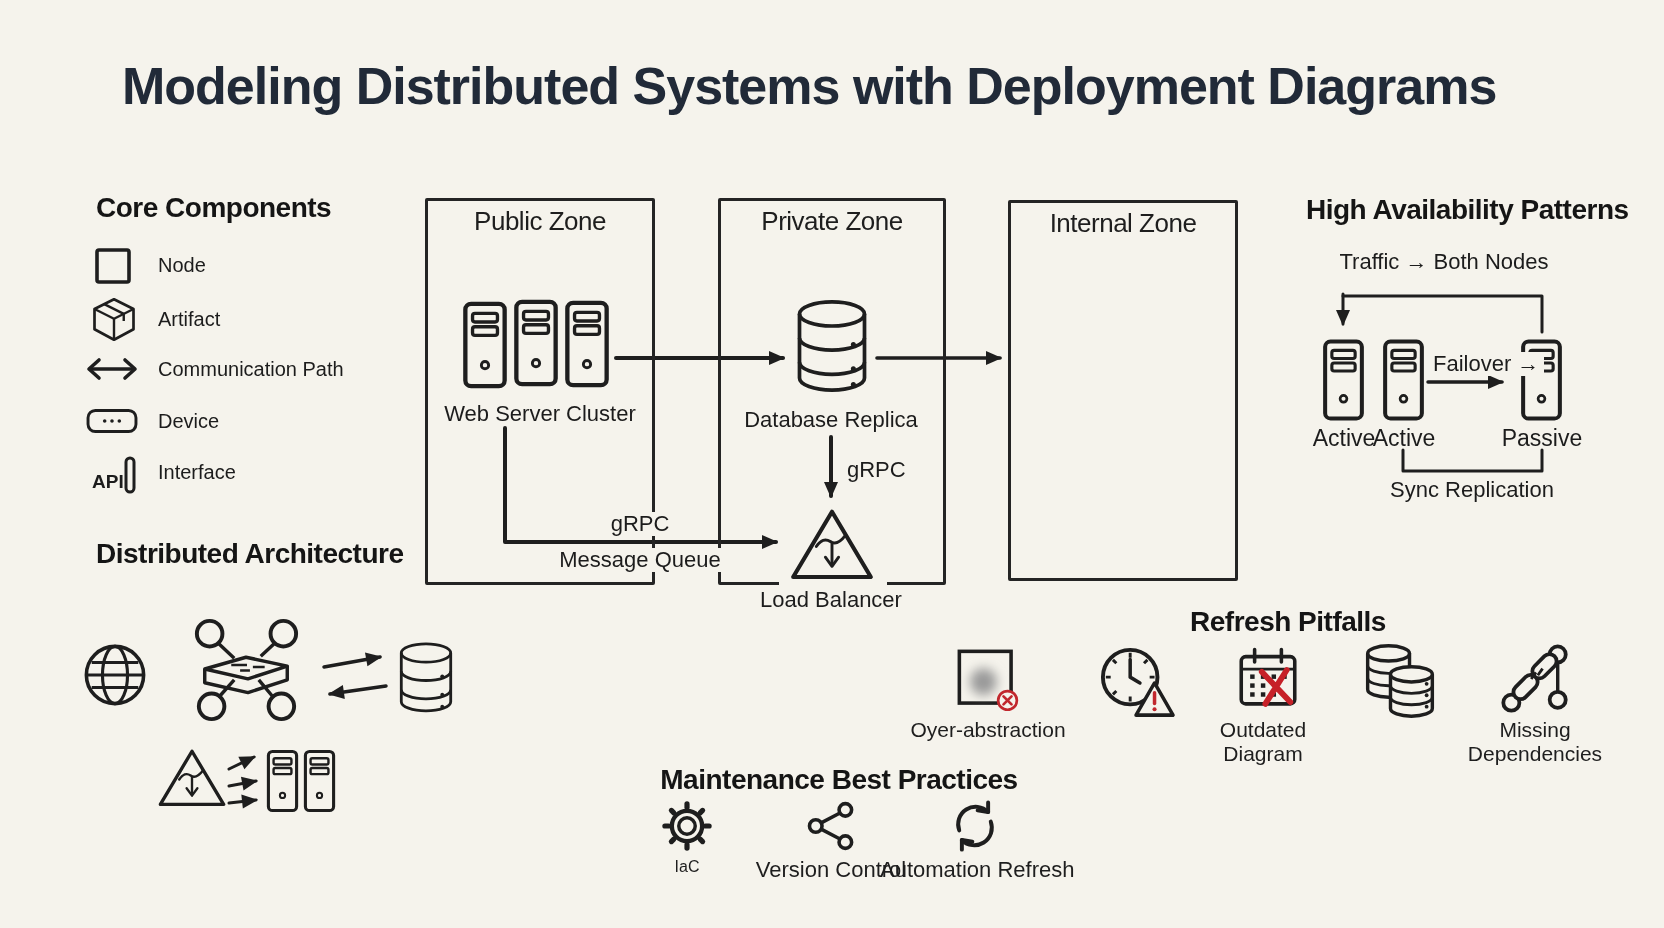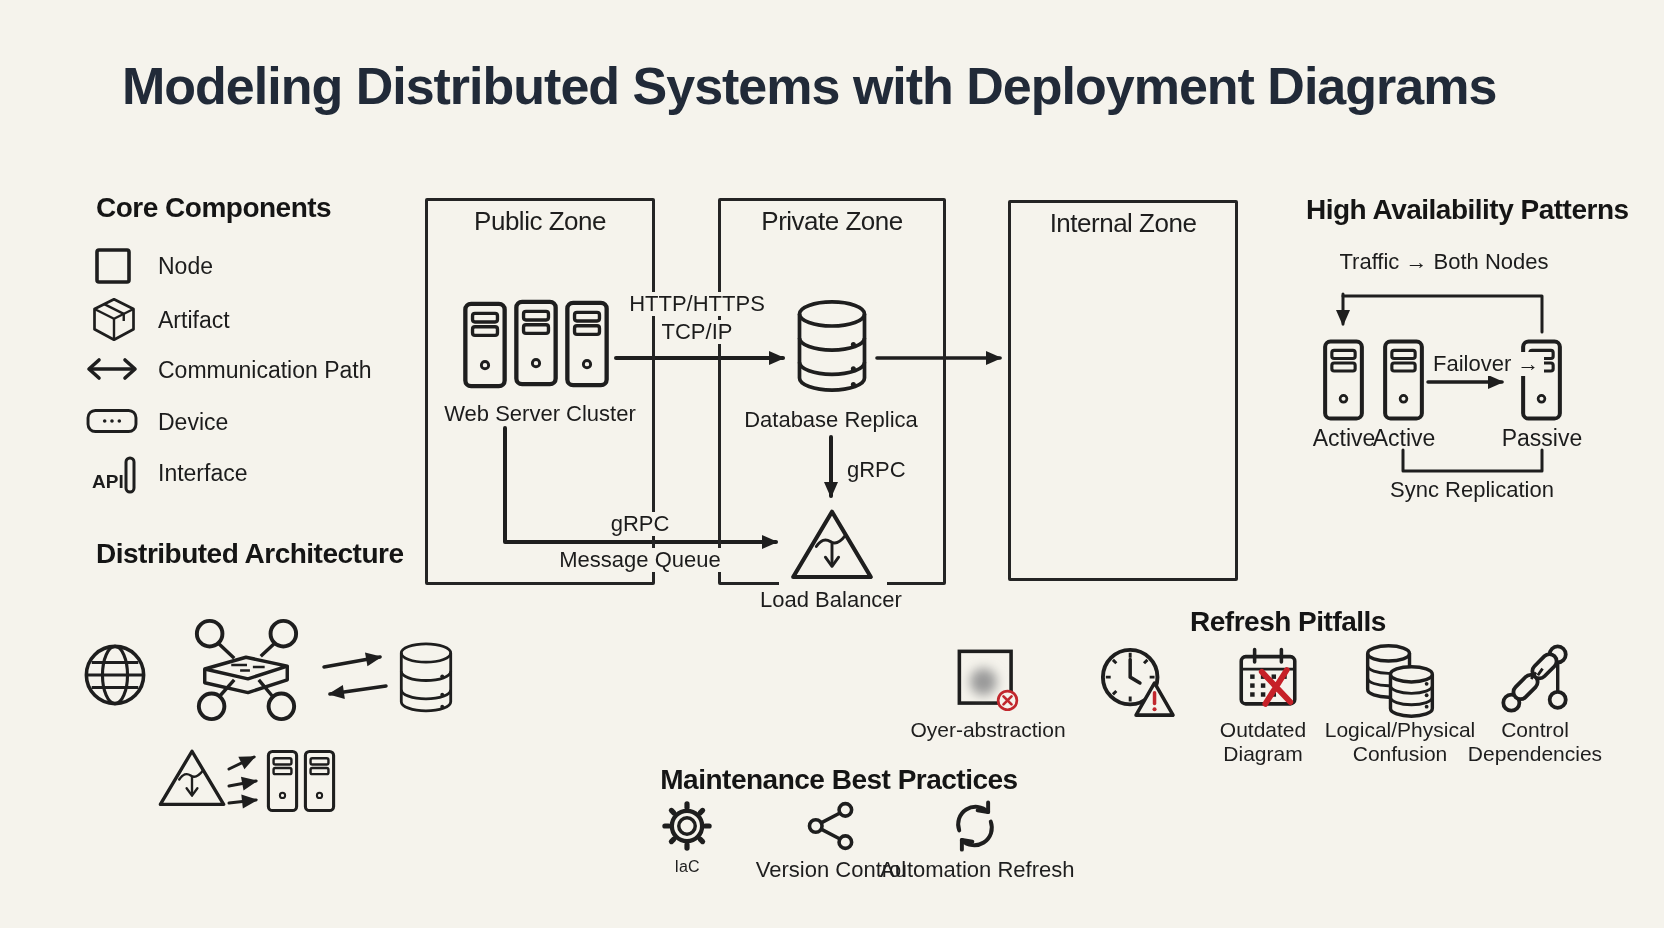--- a/index.html
+++ b/index.html
@@ -22,21 +22,21 @@
     margin-left:36px;
   }
   .h2{font-size:28px;font-weight:700;letter-spacing:-0.5px;color:#151515;white-space:nowrap;margin-left:8px;}
   .zone{
     border:3px solid #242424;border-radius:2px;background:transparent;
   }
   .zone-title{font-size:26px;font-weight:400;text-align:center;letter-spacing:-0.5px;}
   .lbl{font-size:22px;line-height:1.1;color:#1c1c1c;}
   .lbl-c{text-align:center;}
   .conn-label{background:var(--bg);padding:0 5px;}
-  .legend-label{font-size:23px;}
+  .legend-label{font-size:20px;}
   .pit-label{font-size:21px;line-height:1.12;text-align:center;}
   .mask{background:var(--bg);}
   svg.icon{display:block;color:var(--ink);}
   .nowrap{white-space:nowrap;}
 </style>
 </head>
 <body>
 
 <svg width="0" height="0" style="position:absolute" aria-hidden="true">
   <defs>
@@ -298,24 +298,20 @@
       <use href="#sym-tower"></use>
     </svg>
   <svg class="abs icon" style="left:513px;top:297px" width="46" height="92" viewBox="0 0 48 92">
       <use href="#sym-tower"></use>
     </svg>
   <svg class="abs icon" style="left:564px;top:298px" width="46" height="92" viewBox="0 0 48 92">
       <use href="#sym-tower"></use>
     </svg>
   <div class="abs lbl lbl-c nowrap" style="left:425px;top:402px;width:230px">Web Server Cluster</div>
 
-  <div class="abs lbl lbl-c" style="left:607px;top:292px;width:180px">
-    <div class="conn-label" style="display:inline-block">HTTP/HTTPS</div><br>
-    <div class="conn-label" style="display:inline-block;margin-top:4px">TCP/IP</div>
-  </div>
 
   <svg class="abs icon" style="left:793px;top:298px" width="78" height="95" viewBox="0 0 84 102">
       <use href="#sym-db"></use>
     </svg>
   <div class="abs lbl lbl-c nowrap conn-label" style="left:731px;top:408px;width:200px">Database Replica</div>
 
   <div class="abs lbl conn-label" style="left:842px;top:458px">gRPC</div>
 
   <div class="abs lbl lbl-c" style="left:560px;top:512px;width:160px">
     <div class="conn-label" style="display:inline-block">gRPC</div>
@@ -383,26 +379,25 @@
     </svg>
 
   <svg class="abs icon" style="left:1235px;top:644px" width="66" height="68" viewBox="0 0 74 74">
       <use href="#sym-calx"></use>
     </svg>
   <div class="abs pit-label" style="left:1198px;top:718px;width:130px">Outdated Diagram</div>
 
   <svg class="abs icon" style="left:1362px;top:642px" width="76" height="78" viewBox="0 0 78 82">
       <use href="#sym-dbldb"></use>
     </svg>
-  <div class="abs pit-label" style="left:1318px;top:718px;width:164px">Logical/Physical Confusion</div>
 
   <svg class="abs icon" style="left:1500px;top:642px" width="70" height="74" viewBox="0 0 74 78">
       <use href="#sym-chain"></use>
     </svg>
-  <div class="abs pit-label" style="left:1458px;top:718px;width:154px">Control Dependencies</div>
+  <div class="abs pit-label" style="left:1458px;top:718px;width:154px">Missing Dependencies</div>
 
   <div class="abs h2" style="left:631px;top:764px;width:400px;text-align:center">Maintenance Best Practices</div>
 
   <svg class="abs icon" style="left:661px;top:800px" width="52" height="52" viewBox="0 0 60 60">
       <use href="#sym-gear"></use>
     </svg>
   <div class="abs pit-label" style="left:637px;top:858px;width:100px;font-size:16px">IaC</div>
 
   <svg class="abs icon" style="left:805px;top:800px" width="52" height="52" viewBox="0 0 58 58">
       <use href="#sym-share"></use>

